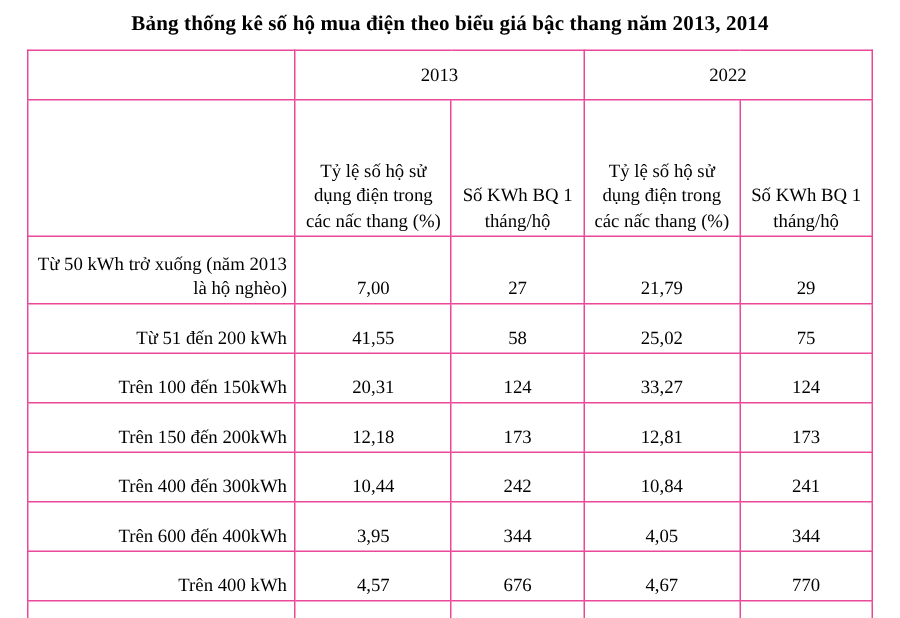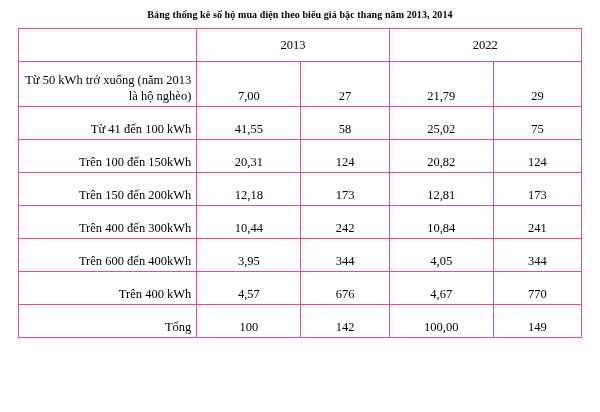--- a/index.html
+++ b/index.html
@@ -15,21 +15,21 @@
     overflow: hidden;
   }
   .page {
     position: relative;
     width: 600px;
     height: 412px;
     box-sizing: border-box;
   }
   .doc-title {
     text-align: center;
-    font-size: 10px;
+    font-size: 14px;
     font-weight: bold;
     padding-top: 9px;
     padding-bottom: 8px;
     letter-spacing: 0.1px;
   }
   table.stat-table {
     border-collapse: collapse;
     width: 564px;
     margin: 0 auto;
     table-layout: fixed;
@@ -97,41 +97,48 @@
       <col class="col-kwh">
       <col class="col-pct">
       <col class="col-kwh">
     </colgroup>
     <thead>
       <tr>
         <th class="corner-cell"></th>
         <th class="hdr-year" colspan="2">2013</th>
         <th class="hdr-year" colspan="2">2022</th>
       </tr>
+      <tr>
+        <th class="corner-cell"></th>
+        <th class="hdr-sub">Tỷ lệ số hộ sử dụng điện trong các nấc thang (%)</th>
+        <th class="hdr-sub">Số KWh BQ 1 tháng/hộ</th>
+        <th class="hdr-sub">Tỷ lệ số hộ sử dụng điện trong các nấc thang (%)</th>
+        <th class="hdr-sub">Số KWh BQ 1 tháng/hộ</th>
+      </tr>
     </thead>
     <tbody>
       <tr class="data-row row-tall">
         <td class="row-label">Từ 50 kWh trở xuống (năm 2013 là hộ nghèo)</td>
         <td class="num">7,00</td>
         <td class="num">27</td>
         <td class="num">21,79</td>
         <td class="num">29</td>
       </tr>
       <tr class="data-row">
-        <td class="row-label">Từ 41 đến 100 kWh</td>
+        <td class="row-label">Từ 51 đến 200 kWh</td>
         <td class="num">41,55</td>
         <td class="num">58</td>
         <td class="num">25,02</td>
         <td class="num">75</td>
       </tr>
       <tr class="data-row">
         <td class="row-label">Trên 100 đến 150kWh</td>
         <td class="num">20,31</td>
         <td class="num">124</td>
-        <td class="num">20,82</td>
+        <td class="num">33,27</td>
         <td class="num">124</td>
       </tr>
       <tr class="data-row">
         <td class="row-label">Trên 150 đến 200kWh</td>
         <td class="num">12,18</td>
         <td class="num">173</td>
         <td class="num">12,81</td>
         <td class="num">173</td>
       </tr>
       <tr class="data-row">

